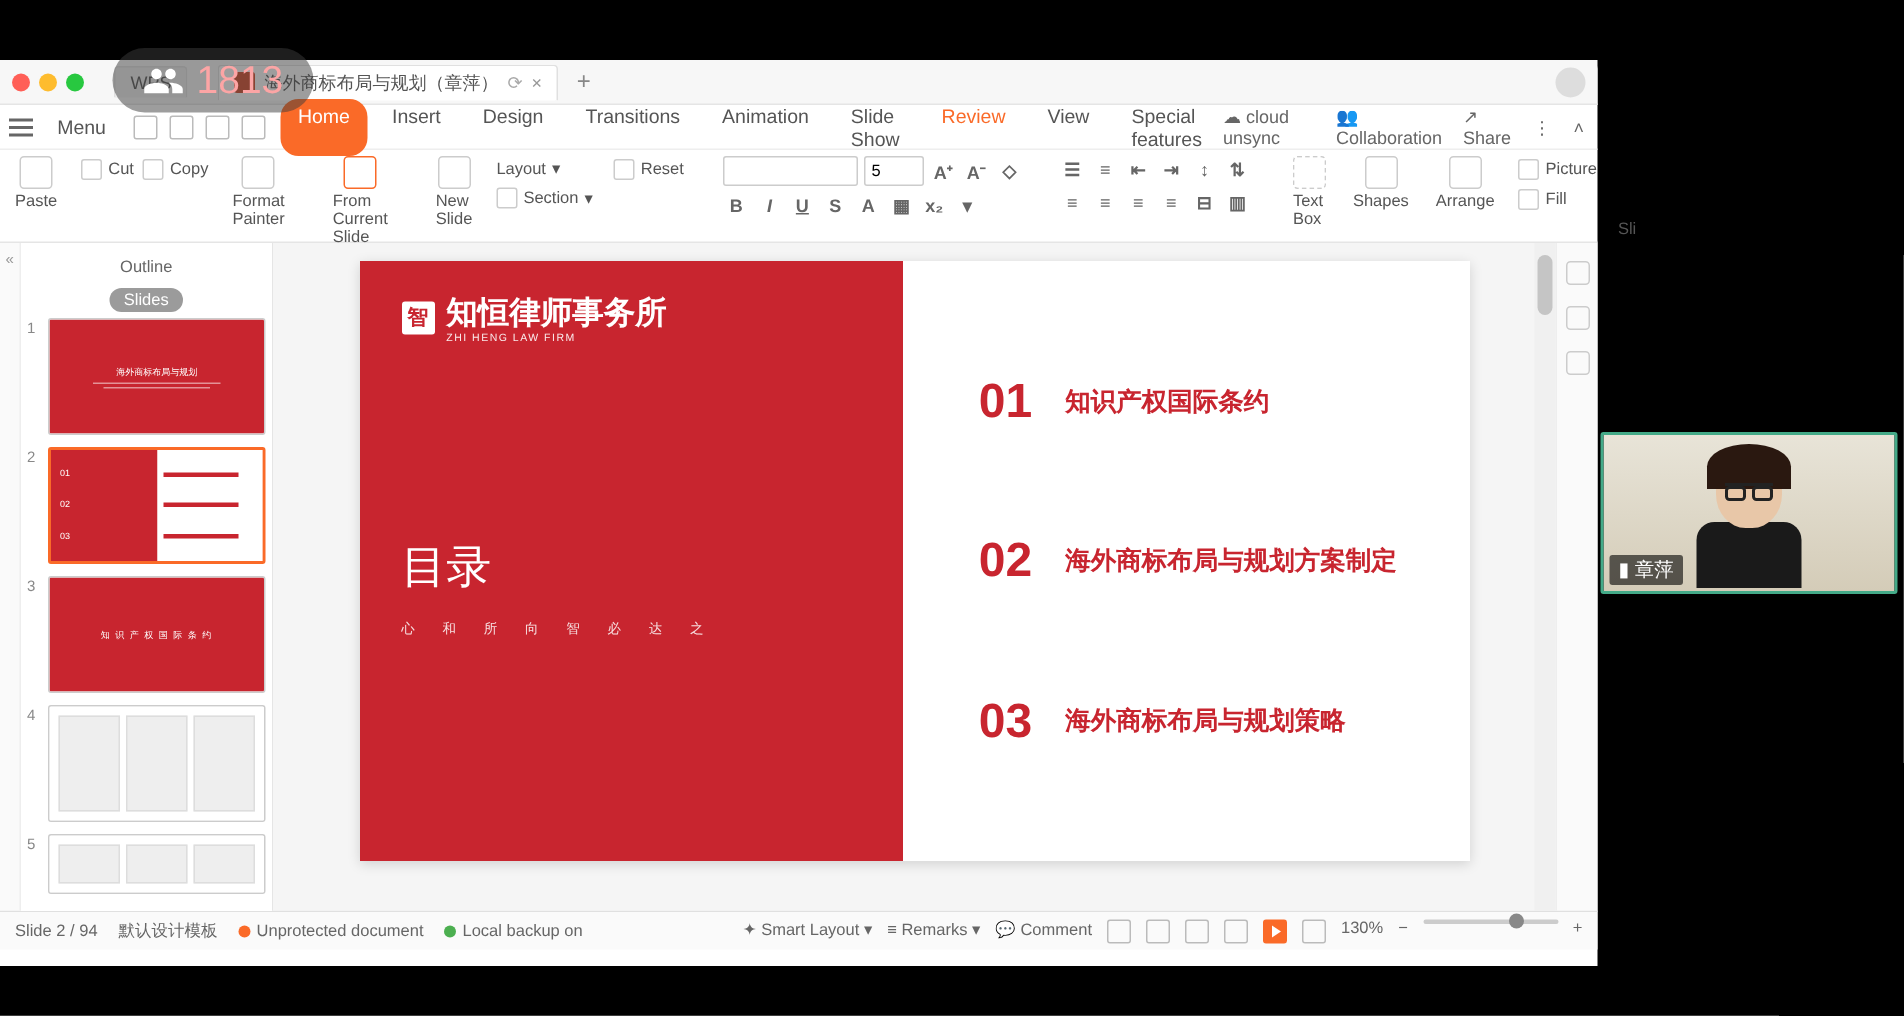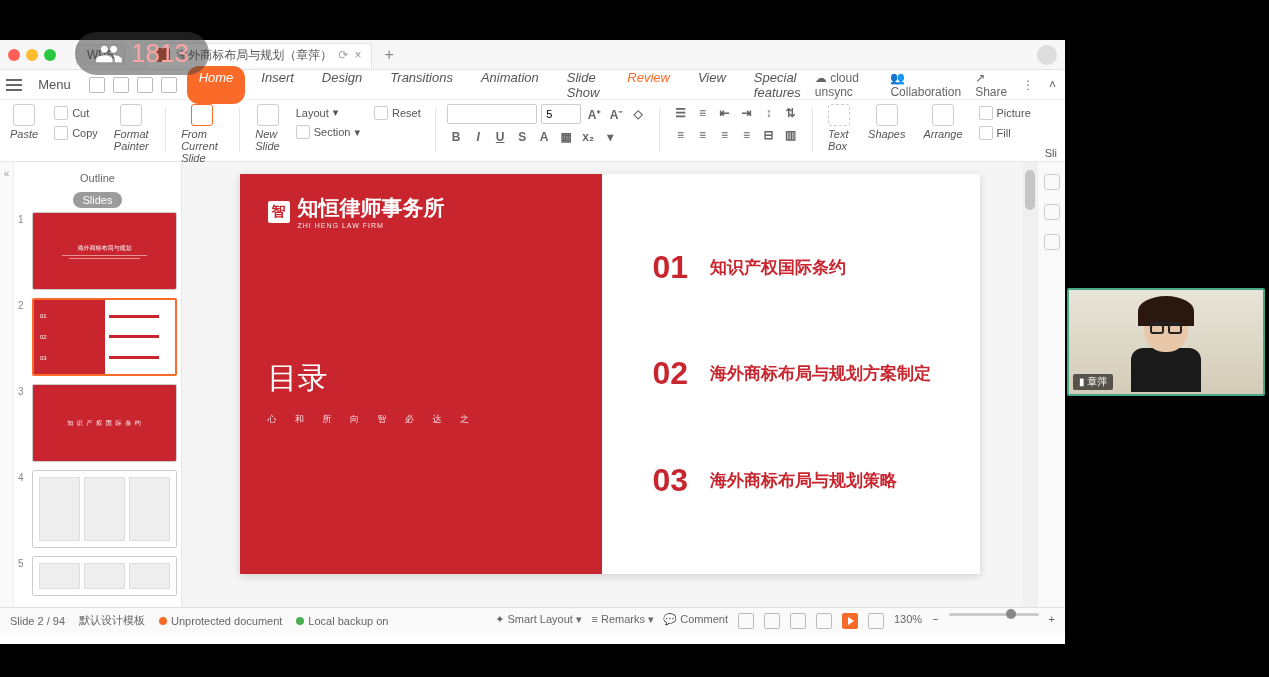--- a/index.html
+++ b/index.html
@@ -28,29 +28,29 @@
 .viewer-badge { position:absolute; left:75px; top:32px; z-index:50; display:flex; align-items:center; gap:8px; padding:6px 20px; border-radius:30px; background:rgba(60,60,60,0.5); color:#fca5a5; font-size:26px; font-weight:500; }
 .viewer-badge svg { width:28px;height:28px;fill:#fff; }
 
 
 .menurow { height: 30px; display:flex; align-items:center; padding: 0 6px; gap: 2px; border-bottom: 1px solid #eee; font-size:13px; color:#555; }
 .hamburger { width:20px;height:20px; display:flex;flex-direction:column;justify-content:center;gap:3px;cursor:pointer; margin-right:6px;}
 .hamburger span{height:2px;background:#666;}
 .menu-label{padding:3px 8px;cursor:pointer;}
 .qat { display:flex; gap:8px; margin: 0 8px; }
 .qat-icon{width:16px;height:16px;border:1px solid #bbb;border-radius:2px;cursor:pointer;}
-.ribbon-tabs { display:flex; gap: 4px; margin-left: 0; font-style: italic; }
+.ribbon-tabs { display:flex; gap: 4px; margin-left: 0; }
 .ribbon-tab { padding: 4px 12px; font-size:13px; color:#555; cursor:pointer; border-radius:12px;}
 .ribbon-tab.active { background:#fa6a28; color:#fff; }
 .menu-right { margin-left:auto; display:flex; gap:14px; font-size:12px; color:#666; align-items:center;}
 .collapse-icon{width:14px;height:14px;cursor:pointer;}
 
 
 .ribbon { height: 62px; display:flex; align-items:flex-start; padding: 4px 6px 0 6px; gap: 10px; border-bottom:1px solid #e5e5e5; font-size:11px; color:#555;}
-.ribbon-group{display:flex;flex-direction:column;align-items:flex-end;gap:2px;padding:0 4px;font-style:italic;}
+.ribbon-group{display:flex;flex-direction:column;align-items:flex-end;gap:2px;padding:0 4px;}
 .ribbon-big{display:flex;flex-direction:column;align-items:center;gap:2px;cursor:pointer;}
 .ribbon-big .bicon{width:22px;height:22px;border:1px solid #ccc;border-radius:3px;}
 .ribbon-small{display:flex;align-items:center;gap:4px;cursor:pointer;padding:2px;}
 .ribbon-small .sicon{width:14px;height:14px;border:1px solid #ccc;border-radius:2px;}
 .sep{width:1px;height:44px;background:#e5e5e5;margin:4px 2px;}
 .font-box{display:flex;gap:4px;align-items:center;}
 .font-select{width:90px;height:20px;border:1px solid #ccc;border-radius:2px;font-size:11px;padding:0 4px;}
 .size-select{width:40px;height:20px;border:1px solid #ccc;border-radius:2px;font-size:11px;padding:0 4px;}
 .btnrow{display:flex;gap:4px;}
 .mini-btn{width:18px;height:18px;display:flex;align-items:center;justify-content:center;font-size:12px;color:#666;cursor:pointer;font-weight:bold;}
@@ -105,21 +105,21 @@
 .dot-orange{width:8px;height:8px;border-radius:50%;background:#fa6a28;}
 
 
 .webcam{position:absolute;right:4px;top:288px;width:198px;height:108px;border:2px solid #4a8; background:linear-gradient(180deg,#e8e4d8 0%,#d4ccb8 100%);border-radius:2px;overflow:hidden;}
 .webcam .person{position:absolute;left:50%;top:12px;transform:translateX(-50%);width:70px;height:90px;}
 .webcam .head{width:44px;height:50px;background:#e8c7a8;border-radius:50% 50% 45% 45%;margin:0 auto;position:relative;}
 .webcam .hair{position:absolute;top:-6px;left:-6px;right:-6px;height:30px;background:#2a1810;border-radius:50% 50% 0 0;}
 .webcam .glasses{position:absolute;top:20px;left:6px;right:6px;height:10px;border-top:2px solid #222;display:flex;justify-content:space-between;}
 .webcam .lens{width:14px;height:10px;border:2px solid #222;border-radius:3px;}
 .webcam .body{width:70px;height:44px;background:#1a1a1a;border-radius:12px 12px 0 0;margin-top:-4px;}
-.webcam .tag{position:absolute;left:4px;bottom:4px;background:rgba(0,0,0,0.6);color:#fff;font-size:10px;padding:1px 6px;border-radius:2px;}
+.webcam .tag{position:absolute;left:4px;bottom:4px;background:rgba(0,0,0,0.6);color:#fff;font-size:13px;padding:1px 6px;border-radius:2px;}
 
 
 .mini-red{background:#c8252f;width:100%;height:100%;display:flex;flex-direction:column;align-items:center;justify-content:center;color:#fff;font-size:7px;gap:2px;}
 .mini-split{display:flex;width:100%;height:100%;}
 .mini-split .l{width:50%;background:#c8252f;}
 .mini-split .r{width:50%;background:#fff;padding:6px 4px;display:flex;flex-direction:column;justify-content:space-around;}
 .mini-split .r .line{height:3px;background:#c8252f;width:80%;}
 .mini-white{background:#fff;width:100%;height:100%;padding:6px;display:flex;gap:4px;}
 .mini-white .block{flex:1;background:#eee;border:1px solid #ddd;}
 </style>
@@ -186,21 +186,21 @@
       </div>
     </div>
 
     <div class="ribbon">
       <div class="ribbon-group">
         <div class="ribbon-big">
           <div class="bicon"></div>
           <span>Paste</span>
         </div>
       </div>
-      <div style="display:flex;flex-direction:column;gap:2px;">
+      <div style="display:flex;flex-direction:row;gap:2px;">
         <div class="ribbon-small">
             <span class="sicon"></span>
             <span>Cut</span>
           </div>
         <div class="ribbon-small">
             <span class="sicon"></span>
             <span>Copy</span>
           </div>
       </div>
       <div class="ribbon-group">

